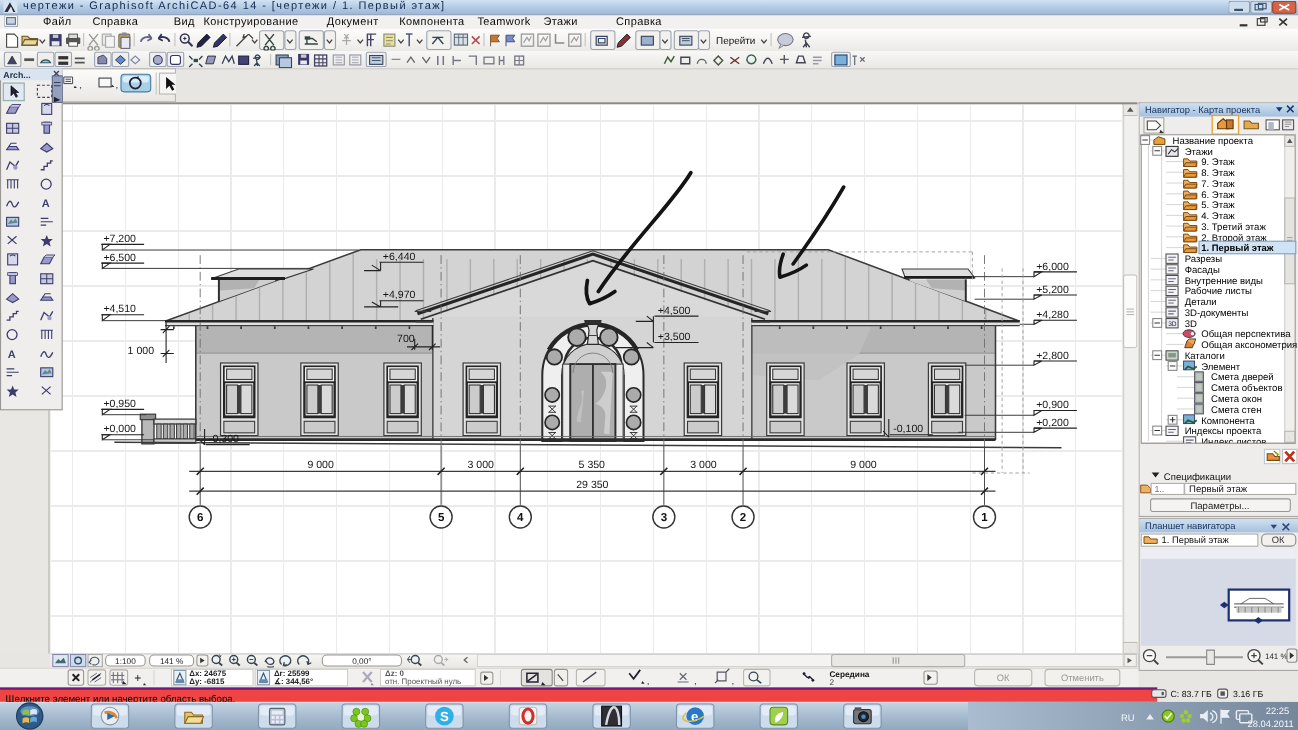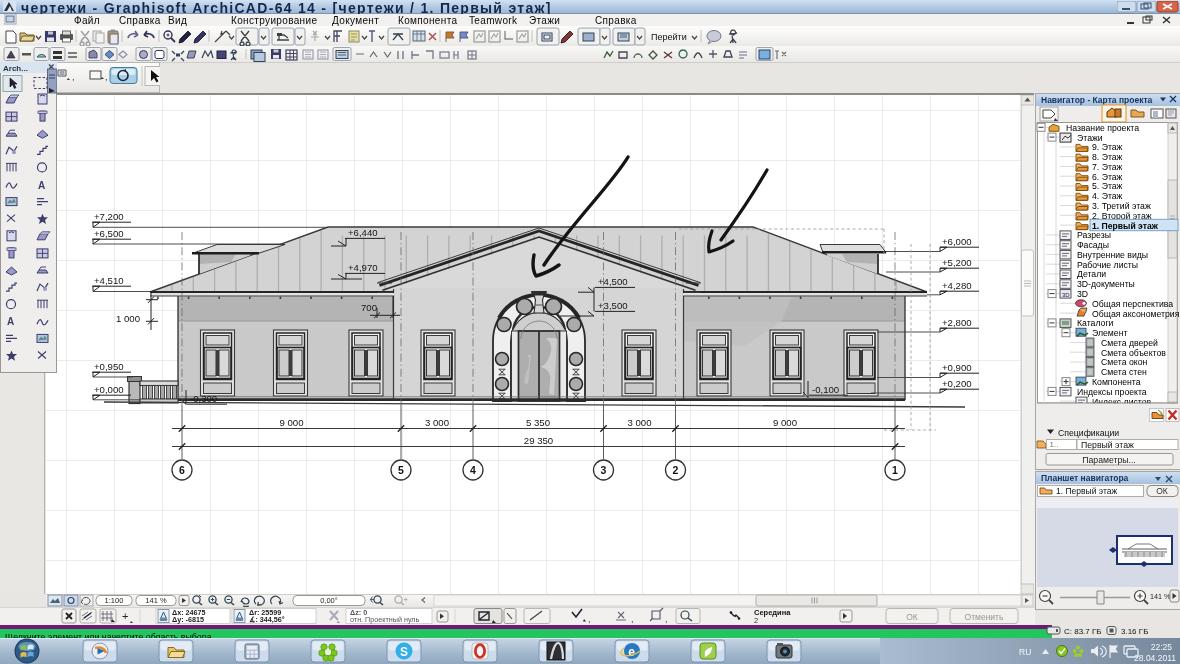--- a/index.html
+++ b/index.html
@@ -1,43 +1,43 @@
 <!DOCTYPE html>
 <html><head><meta charset="utf-8">
 <style>
   html,body{margin:0;padding:0;}
   body{width:1180px;height:664px;position:relative;overflow:hidden;
        font-family:"Liberation Sans",sans-serif;background:#e7e6e3;}
   .abs{position:absolute;}
   
   #titlebar{left:0;top:0;width:1180px;height:13px;
     background:linear-gradient(#d3e2f2,#b4cbe4 50%,#9db8d6);border-bottom:1px solid #7a93b0;}
-  #titletext{left:21px;top:-0.5px;font-size:14px;font-weight:bold;color:#13284f;white-space:nowrap;letter-spacing:1.3px;}
+  #titletext{left:21px;top:-0.5px;font-size:10px;font-weight:normal;color:#13284f;white-space:nowrap;letter-spacing:1.3px;}
   #menubar{left:0;top:14px;width:1180px;height:12px;background:#f2f1ef;}
-  .mi{position:absolute;top:0.5px;font-size:10px;color:#0a0a0a;letter-spacing:0.35px;margin-left:35px;}
+  .mi{position:absolute;top:0.5px;font-size:10px;color:#0a0a0a;letter-spacing:0.35px;}
   #toolbar1{left:0;top:26px;width:1180px;height:20px;
     background:linear-gradient(#fdfdfc,#ebeae7);border-bottom:1px solid #d6d4d0;}
   #toolbar2{left:0;top:46px;width:1180px;height:16px;
     background:linear-gradient(#f8f8f6,#e9e8e5);border-bottom:1px solid #cfcdc9;}
   
   #dock{left:0;top:62px;width:44px;height:532px;background:#e8e7e4;border-right:1px solid #b5b3af;}
   #canvas{left:46px;top:95px;width:974px;height:499px;background:#fff;}
   #canvastop{left:46px;top:93px;width:988px;height:2px;background:#8a8a86;}
   
   #vscroll{left:1021px;top:95px;width:13px;height:499px;background:#f0f0ee;border-left:1px solid #d0cecb;}
   #bottombar{left:46px;top:594px;width:988px;height:13px;background:linear-gradient(#f6f5f3,#e8e7e4);border-top:1px solid #cfcdc9;}
   #coordbar{left:0;top:607px;width:1035px;height:18px;background:#f1f0ee;border-top:1px solid #d8d6d2;}
-  #statusrow{left:0;top:625px;width:1052px;height:13px;background:#22c55e;border-top:4px solid #701a75;}
+  #statusrow{left:0;top:625px;width:1052px;height:13px;background:#ef4444;border-top:2px solid #701a75;}
   #taskbar{left:0;top:638px;width:1180px;height:26px;
     background:linear-gradient(#c3d3e2,#9fb5ca 60%,#8fa7bd);border-top:1px solid #dde8f2;}
   
   #nav{left:1035px;top:93px;width:145px;height:377px;background:#eeedeb;border:1px solid #a9a7a3;border-right:none;box-sizing:border-box;}
   #planshet{left:1035px;top:471px;width:145px;height:139px;background:#eeedeb;border:1px solid #a9a7a3;border-right:none;box-sizing:border-box;}
   .paneltitle{height:12px;background:linear-gradient(#cfdff1,#a6c0dd);
-     font-size:8.5px;font-weight:bold;color:#16325f;padding:1px 0 0 5px;box-sizing:border-box;}
+     font-size:8.5px;font-weight:normal;color:#16325f;padding:1px 0 0 5px;box-sizing:border-box;}
   
   #toolbox{left:0;top:62px;width:57px;height:311px;background:#efeeec;border:1px solid #9a9894;box-sizing:border-box;}
   #minibar{left:56px;top:62px;width:104px;height:31px;background:linear-gradient(#fbfbfa,#e8e7e4);border:1px solid #b9b7b3;box-sizing:border-box;}
 </style></head>
 <body>
 
 <div class="abs" id="titlebar"></div>
 <svg class="abs" style="left:3px;top:1px" width="13" height="11">
  <rect x="0" y="0" width="13" height="11" fill="#d8e4f0"></rect>
  <path d="M1,10 L6,1 L11,10 Z" fill="#2b2b3d"></path>
@@ -55,22 +55,22 @@
   <path d="M46,3 L55,8 M55,3 L46,8" stroke="#fff" stroke-width="1.6"></path>
 </svg>
 
 <div class="abs" id="menubar">
   <svg class="abs" style="left:4px;top:0px" width="13" height="11">
       <rect x="0" y="0" width="12" height="10" fill="#f6f6f4" stroke="#9aa7b8"></rect>
       <rect x="2" y="2" width="8" height="6" fill="#c8d4e4" stroke="#5a6a80"></rect>
     </svg>
   <span class="mi" style="left:39px">Файл</span>
   <span class="mi" style="left:84px">Справка</span>
-  <span class="mi" style="left:133px">Вид</span>
-  <span class="mi" style="left:196px">Конструирование</span>
+  <span class="mi" style="left:158px">Вид</span>
+  <span class="mi" style="left:185px">Конструирование</span>
   <span class="mi" style="left:297px">Документ</span>
   <span class="mi" style="left:363px">Компонента</span>
   <span class="mi" style="left:434px">Teamwork</span>
   <span class="mi" style="left:494px">Этажи</span>
   <span class="mi" style="left:560px">Справка</span>
   <svg class="abs" style="left:1125px;top:1px" width="50" height="10">
     <rect x="2" y="7" width="7" height="2" fill="#333"></rect>
     <rect x="18" y="2" width="7" height="6" fill="none" stroke="#333"></rect>
       <rect x="21" y="1" width="6" height="4" fill="none" stroke="#333"></rect>
     <path d="M38,2 L45,8 M45,2 L38,8" stroke="#333" stroke-width="1.5"></path>

